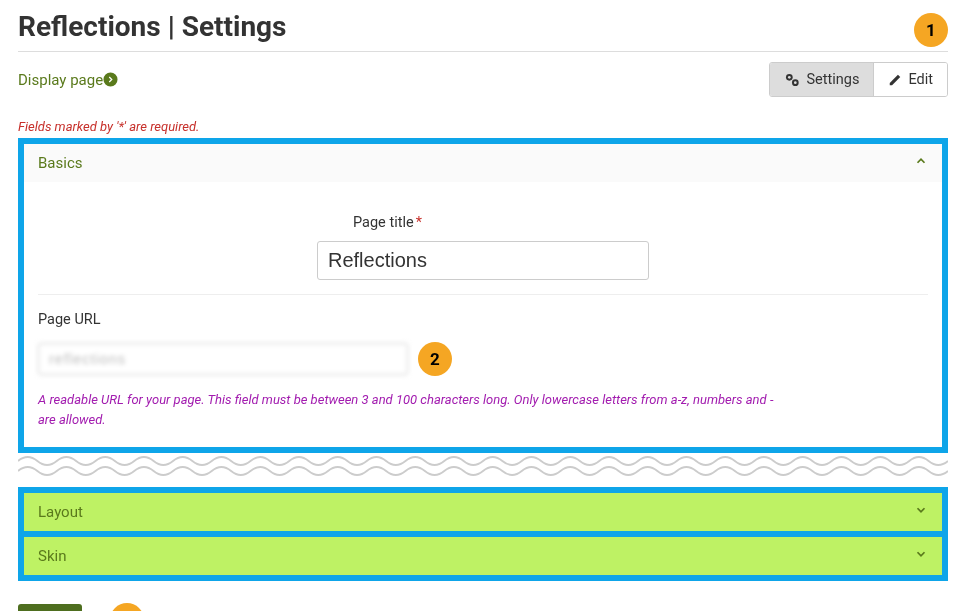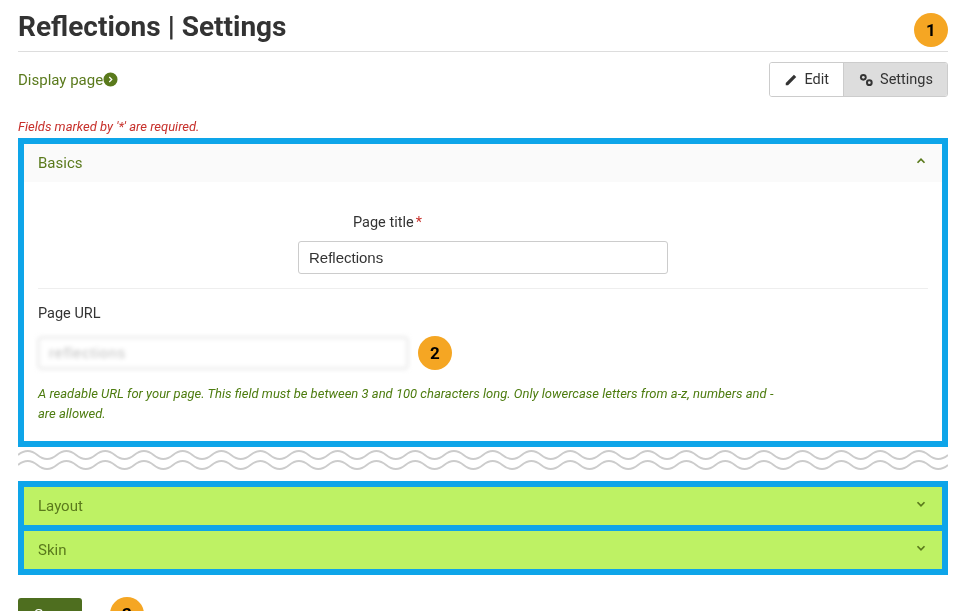--- a/index.html
+++ b/index.html
@@ -110,23 +110,23 @@
       border-bottom: 1px solid #eee;
       flex-direction: column;
     }
     .field-label {
       width: 260px;
       font-size: 14.5px;
       color: #333;
     }
     .req-star { color: #c7302b; margin-left: 2px; }
     .text-input {
-      width: 370px;
+      width: 332px;
       padding: 7px 10px;
-      font-size: 15px;
+      font-size: 20px;
       border: 1px solid #ccc;
       border-radius: 3px;
       color: #333;
     }
     .field-block {
       padding: 16px 0 8px;
     }
     .field-block .field-label-block {
       font-size: 14.5px;
       color: #333;
@@ -145,21 +145,21 @@
       border-radius: 3px;
       color: #888;
     }
     .blurred {
       color: #bbb;
       letter-spacing: 1px;
       filter: blur(2px);
     }
     .help-text {
       font-style: italic;
-      color: #4d7c0f;
+      color: #a21caf;
       font-size: 13px;
       line-height: 1.5;
       margin-top: 14px;
       max-width: 740px;
     }
     .wave-cut {
       position: relative;
       height: 30px;
       margin: -2px 0 6px;
       overflow: hidden;
@@ -197,38 +197,38 @@
     <span>Display page</span>
     <span class="arrow-icon">
       <svg width="15" height="15" viewBox="0 0 24 24" fill="none" stroke="#5a7a1c" stroke-width="2.5">
         <circle cx="12" cy="12" r="10" fill="#5a7a1c"></circle>
         <path d="M10 8 L14 12 L10 16" stroke="#fff" stroke-width="2" fill="none"></path>
       </svg>
     </span>
   </a>
 
   <div class="tabs">
-    <div class="tab">
-      <span>
-        <svg width="14" height="14" viewBox="0 0 24 24" fill="#333">
-          <path d="M3 21 L3 17 L17 3 L21 7 L7 21 Z"></path>
-        </svg>
-      </span>
-      <span>Edit</span>
-    </div>
     <div class="tab active">
       <span>
         <svg width="16" height="16" viewBox="0 0 24 24" fill="#333">
           <circle cx="8" cy="8" r="5"></circle>
             <circle cx="8" cy="8" r="2" fill="#ddd"></circle>
           <circle cx="17" cy="16" r="5"></circle>
             <circle cx="17" cy="16" r="2" fill="#ddd"></circle>
         </svg>
       </span>
       <span>Settings</span>
+    </div>
+    <div class="tab">
+      <span>
+        <svg width="14" height="14" viewBox="0 0 24 24" fill="#333">
+          <path d="M3 21 L3 17 L17 3 L21 7 L7 21 Z"></path>
+        </svg>
+      </span>
+      <span>Edit</span>
     </div>
   </div>
 </div>
 
 <div class="required-note">Fields marked by '*' are required.</div>
 
 <div class="panel">
   <div class="panel-header">
     <span>Basics</span>
     <span class="chev">

